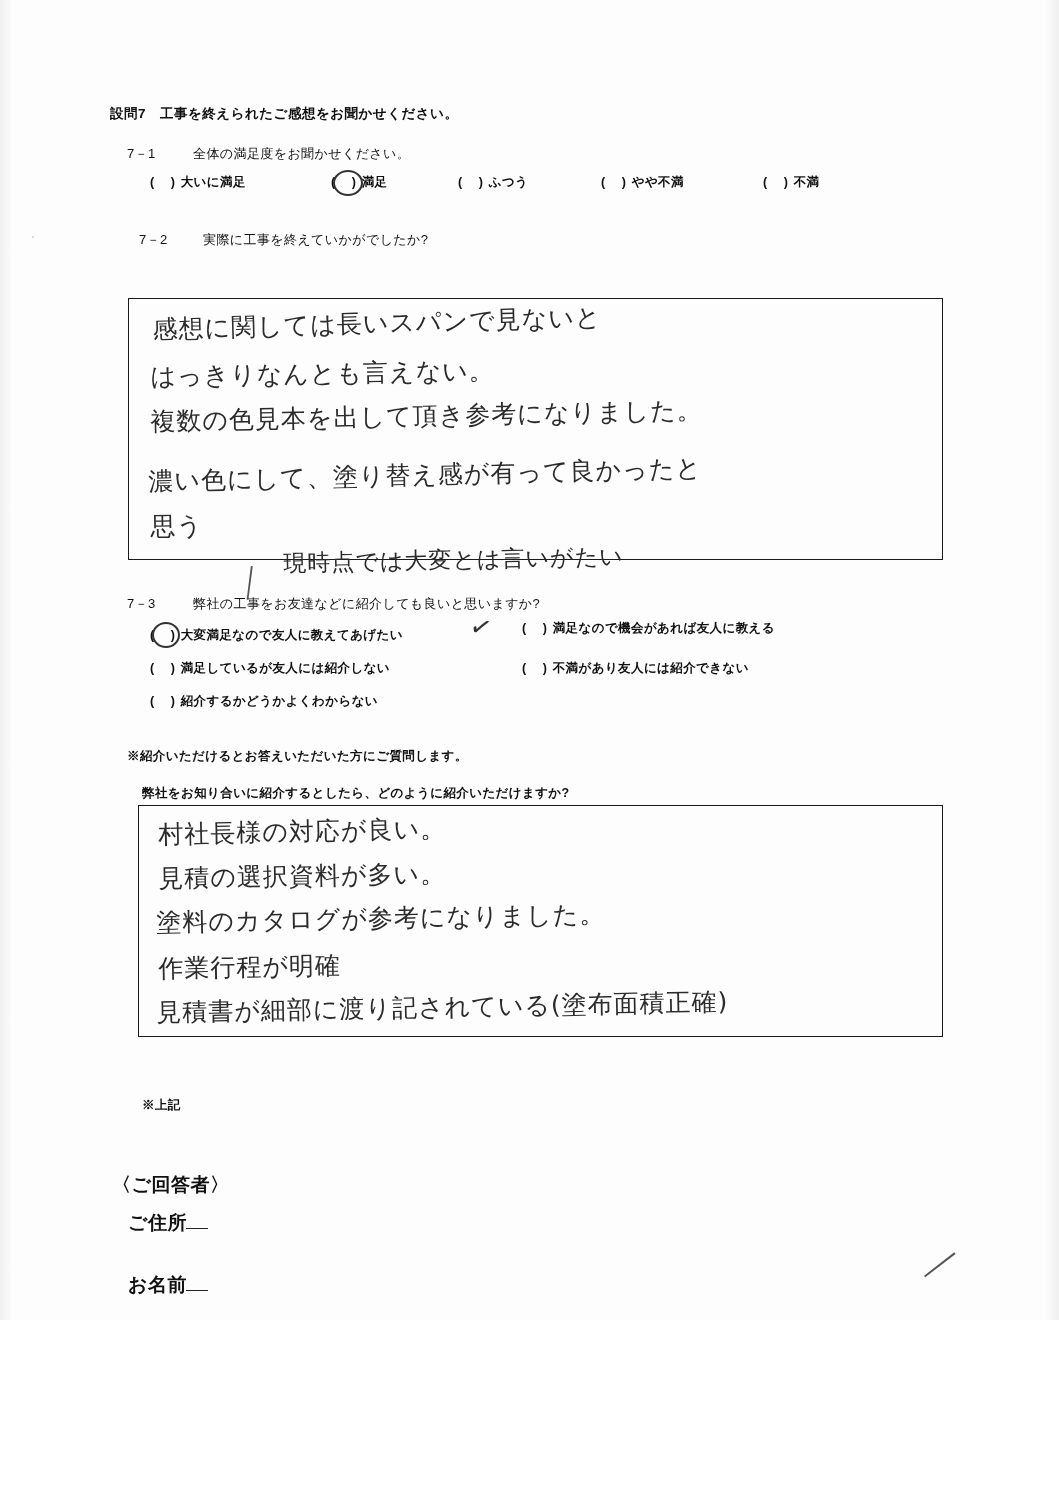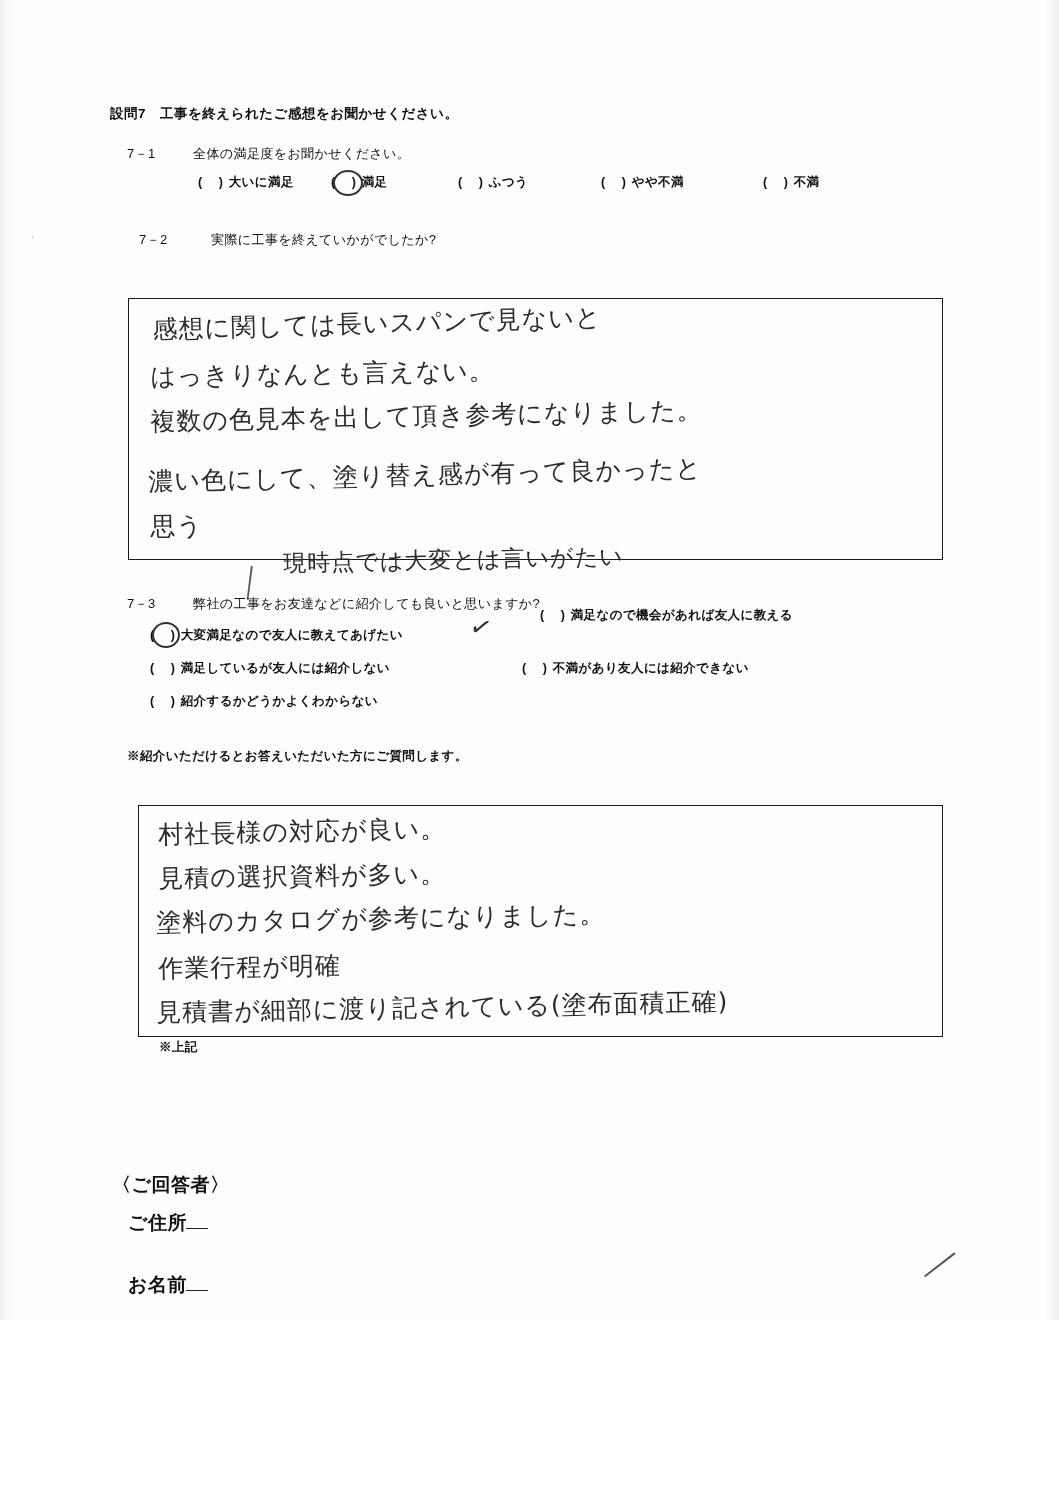--- a/index.html
+++ b/index.html
@@ -131,21 +131,21 @@
   <div class="scan-dot" style="left:1032px; top:1388px; width:3px; height:3px;"></div>
   <div class="scan-dot" style="left:1032px; top:1402px; width:3px; height:3px;"></div>
   <div class="scan-dot" style="left:1032px; top:1416px; width:3px; height:3px;"></div>
   <div class="scan-dot" style="left:1032px; top:1430px; width:3px; height:3px;"></div>
 
   <div class="q-head" style="left:110px; top:105px;">設問7　工事を終えられたご感想をお聞かせください。</div>
 
   <div class="q-sub" style="left:127px; top:145px;">7－1</div>
   <div class="q-sub" style="left:193px; top:145px;">全体の満足度をお聞かせください。</div>
 
-  <div class="opt" style="left:150px; top:174px;margin-left:48px;">
+  <div class="opt" style="left:150px; top:174px;">
     <span class="paren">(　)</span>
     <span>大いに満足</span>
   </div>
   <div class="opt" style="left:331px; top:174px;">
     <span class="paren">(　)</span>
     <span>満足</span>
   </div>
   <div class="circle-mark" style="left:333px; top:170px; width:30px; height:26px;"></div>
 
   <div class="opt" style="left:458px; top:174px;">
@@ -155,21 +155,21 @@
   <div class="opt" style="left:601px; top:174px;">
     <span class="paren">(　)</span>
     <span>やや不満</span>
   </div>
   <div class="opt" style="left:763px; top:174px;">
     <span class="paren">(　)</span>
     <span>不満</span>
   </div>
 
   <div class="q-sub" style="left:127px; top:231px;margin-left:12px;">7－2</div>
-  <div class="q-sub" style="left:211px; top:231px;text-align:center;">実際に工事を終えていかがでしたか?</div>
+  <div class="q-sub" style="left:203px; top:231px;text-align:center;">実際に工事を終えていかがでしたか?</div>
 
   <div class="answer-box" style="left:128px; top:298px; width:815px; height:262px;"></div>
 
   <div class="hand hand-line" style="left:152px; top:313px; transform: rotate(-1.6deg);">感想に関しては長いスパンで見ないと</div>
   <div class="hand hand-line" style="left:150px; top:360px; transform: rotate(-1deg);">はっきりなんとも言えない。</div>
   <div class="hand hand-line" style="left:150px; top:405px; transform: rotate(-1.2deg);">複数の色見本を出して頂き参考になりました。</div>
   <div class="hand hand-line" style="left:148px; top:465px; transform: rotate(-1.4deg);">濃い色にして、塗り替え感が有って良かったと</div>
   <div class="hand hand-line" style="left:150px; top:510px; transform: rotate(-1deg);">思う</div>
   <div class="hand hand-line2" style="left:283px; top:548px; transform: rotate(-1.2deg);">現時点では大変とは言いがたい</div>
   <div class="stray" style="left:235px; top:560px; font-size:30px; transform: rotate(-35deg);">／</div>
@@ -177,49 +177,50 @@
   <div class="q-sub" style="left:127px; top:595px;">7－3</div>
   <div class="q-sub" style="left:193px; top:595px;">弊社の工事をお友達などに紹介しても良いと思いますか?</div>
 
   <div class="opt" style="left:150px; top:627px;">
     <span class="paren">(　)</span>
     <span>大変満足なので友人に教えてあげたい</span>
   </div>
   <div class="circle-mark" style="left:152px; top:622px; width:28px; height:26px;"></div>
   <div class="check-mark" style="left:470px; top:612px;">✓</div>
 
-  <div class="opt" style="left:522px; top:607px;margin-left:18px;">
+  <div class="opt" style="left:522px; top:620px;">
     <span class="paren">(　)</span>
     <span>満足なので機会があれば友人に教える</span>
   </div>
 
   <div class="opt" style="left:150px; top:660px;">
     <span class="paren">(　)</span>
     <span>満足しているが友人には紹介しない</span>
   </div>
   <div class="opt" style="left:522px; top:660px;">
     <span class="paren">(　)</span>
     <span>不満があり友人には紹介できない</span>
   </div>
   <div class="opt" style="left:150px; top:693px;">
     <span class="paren">(　)</span>
     <span>紹介するかどうかよくわからない</span>
   </div>
 
   <div class="q-note" style="left:127px; top:748px;">※紹介いただけるとお答えいただいた方にご質問します。</div>
+  <div class="q-note" style="left:142px; top:785px;">弊社をお知り合いに紹介するとしたら、どのように紹介いただけますか?</div>
 
   <div class="answer-box" style="left:138px; top:805px; width:805px; height:232px;"></div>
 
   <div class="hand hand-line" style="left:158px; top:818px; transform: rotate(-1.2deg);">村社長様の対応が良い。</div>
   <div class="hand hand-line" style="left:158px; top:862px; transform: rotate(-1deg);">見積の選択資料が多い。</div>
   <div class="hand hand-line" style="left:156px; top:906px; transform: rotate(-1.1deg);">塗料のカタログが参考になりました。</div>
   <div class="hand hand-line" style="left:158px; top:952px; transform: rotate(-1deg);">作業行程が明確</div>
   <div class="hand hand-line" style="left:156px; top:996px; transform: rotate(-1.1deg);">見積書が細部に渡り記されている(塗布面積正確)</div>
 
-  <div class="q-note" style="left:142px; top:1039px;margin-left:17px;">※上記</div>
+  <div class="q-note" style="left:142px; top:1097px;">※上記</div>
 
   <div class="resp-label" style="left:112px; top:1172px;">〈ご回答者〉</div>
 
   <div class="resp-label" style="left:128px; top:1210px;">ご住所</div>
   <div class="underline-field" style="left:186px; top:1228px; width:22px;"></div>
 
   <div class="resp-label" style="left:128px; top:1272px;">お名前</div>
   <div class="underline-field" style="left:186px; top:1290px; width:22px;"></div>
 
   <div class="stray" style="left:925px; top:1240px; font-size:34px; transform: rotate(10deg);">／</div>

